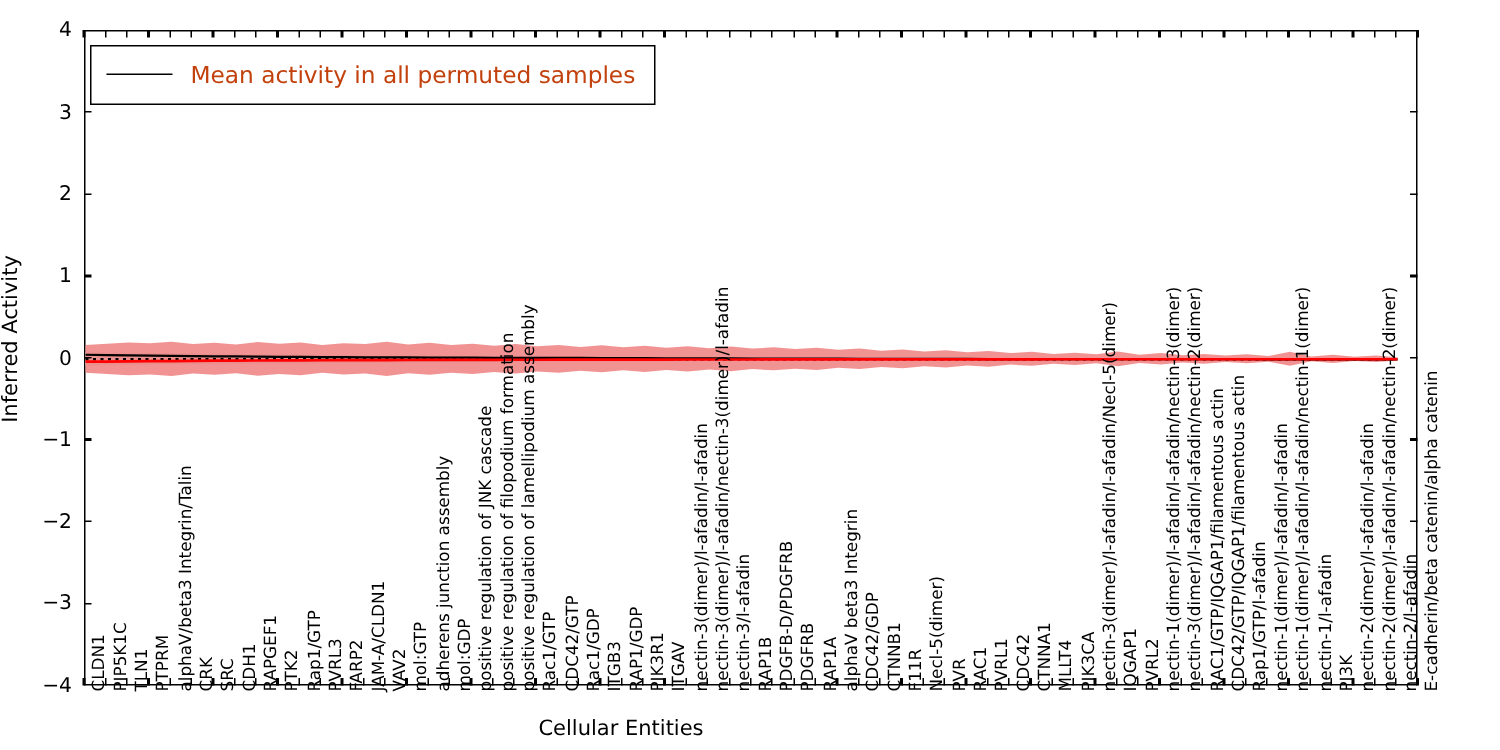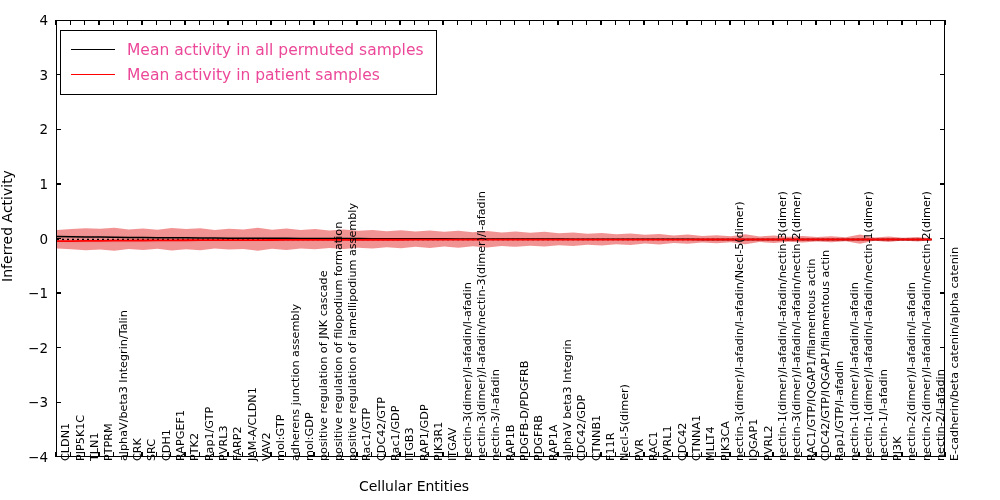--- a/index.html
+++ b/index.html
@@ -54,21 +54,21 @@
 
   
   .legend{
     position:absolute;left:60px;top:30px;
     background:#fff;border:1.2px solid #000;
     padding:6px 12px 7px 10px;z-index:40;
   }
   .legrow{display:flex;align-items:center;height:25px;}
   .legline{width:44px;height:0;border-top:1.6px solid #000;margin-right:12px;}
   .legline.red{border-top-color:#ff0000;}
-  .legtxt{font-size:15.5px;color:#ec4899;white-space:nowrap;}
+  .legtxt{font-size:15.5px;color:#c2410c;white-space:nowrap;}
 </style>
 </head>
 <body>
 
 <div id="stage">
 
 
   <div class="plot-frame">
     <svg class="datasvg" id="datasvg" viewBox="0 0 889 437" preserveAspectRatio="none">
         <path d="M0.00 213.86 L14.34 214.02 L28.68 214.24 L43.02 214.40 L57.35 214.57 L71.69 214.68 L86.03 214.79 L100.37 214.95 L114.71 215.11 L129.05 215.22 L143.39 215.33 L157.73 215.50 L172.06 215.60 L186.40 215.77 L200.74 215.88 L215.08 215.99 L229.42 216.04 L243.76 216.15 L258.10 216.26 L272.44 216.31 L286.77 216.42 L301.11 216.53 L315.45 216.59 L329.79 216.70 L344.13 216.75 L358.47 216.86 L372.81 216.92 L387.15 216.97 L401.48 217.03 L415.82 217.08 L430.16 217.13 L444.50 217.19 L458.84 217.24 L473.18 217.30 L487.52 217.41 L501.85 217.46 L516.19 217.52 L530.53 217.57 L544.87 217.63 L559.21 217.68 L573.55 217.74 L587.89 217.79 L602.23 217.84 L616.56 217.90 L630.90 217.95 L645.24 218.01 L659.58 218.01 L673.92 218.06 L688.26 218.06 L702.60 218.12 L716.94 218.12 L731.27 218.17 L745.61 218.17 L759.95 218.23 L774.29 218.23 L788.63 218.28 L802.97 218.28 L817.31 218.34 L831.65 218.34 L845.98 218.39 L860.32 218.39 L874.66 218.39 L874.66 218.55 L860.32 218.55 L845.98 218.61 L831.65 218.61 L817.31 218.61 L802.97 218.66 L788.63 218.66 L774.29 218.72 L759.95 218.72 L745.61 218.77 L731.27 218.77 L716.94 218.83 L702.60 218.83 L688.26 218.88 L673.92 218.88 L659.58 218.94 L645.24 218.94 L630.90 218.99 L616.56 219.05 L602.23 219.10 L587.89 219.10 L573.55 219.16 L559.21 219.21 L544.87 219.26 L530.53 219.32 L516.19 219.37 L501.85 219.43 L487.52 219.48 L473.18 219.54 L458.84 219.59 L444.50 219.65 L430.16 219.70 L415.82 219.76 L401.48 219.81 L387.15 219.87 L372.81 219.92 L358.47 219.97 L344.13 220.03 L329.79 220.14 L315.45 220.19 L301.11 220.25 L286.77 220.36 L272.44 220.41 L258.10 220.52 L243.76 220.58 L229.42 220.69 L215.08 220.79 L200.74 220.85 L186.40 220.96 L172.06 221.07 L157.73 221.18 L143.39 221.29 L129.05 221.40 L114.71 221.50 L100.37 221.67 L86.03 221.78 L71.69 221.89 L57.35 222.05 L43.02 222.21 L28.68 222.32 L14.34 222.43 L0.00 222.60 Z" fill="#d9d9d9" fill-opacity="0.95" stroke="none"></path>
@@ -299,19 +299,15 @@
     </div>
 
   <div class="ylabel">Inferred Activity</div>
   <div class="xlabel">Cellular Entities</div>
 
   <div class="legend">
     <div class="legrow">
       <span class="legline"></span>
       <span class="legtxt">Mean activity in all permuted samples</span>
     </div>
-    <div class="legrow">
-      <span class="legline red"></span>
-      <span class="legtxt">Mean activity in patient samples</span>
-    </div>
   </div>
 
 </div>
 
 </body></html>

